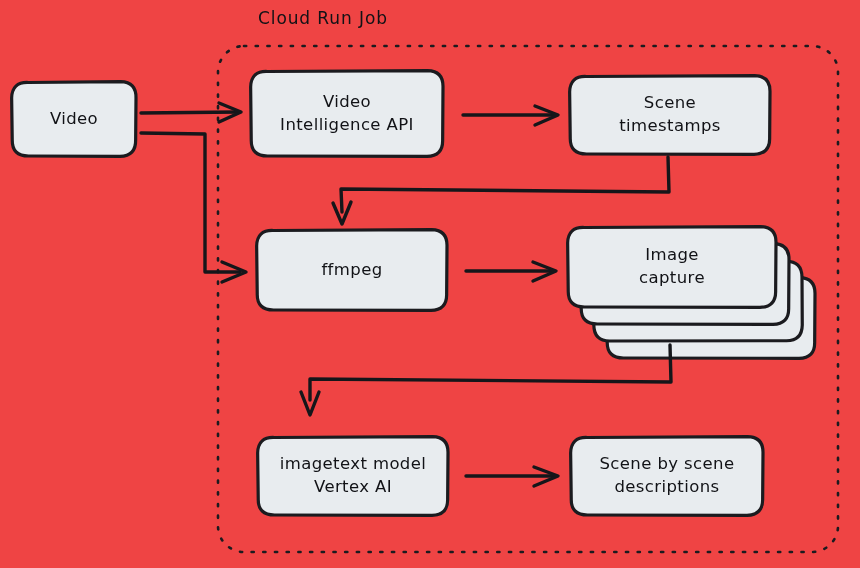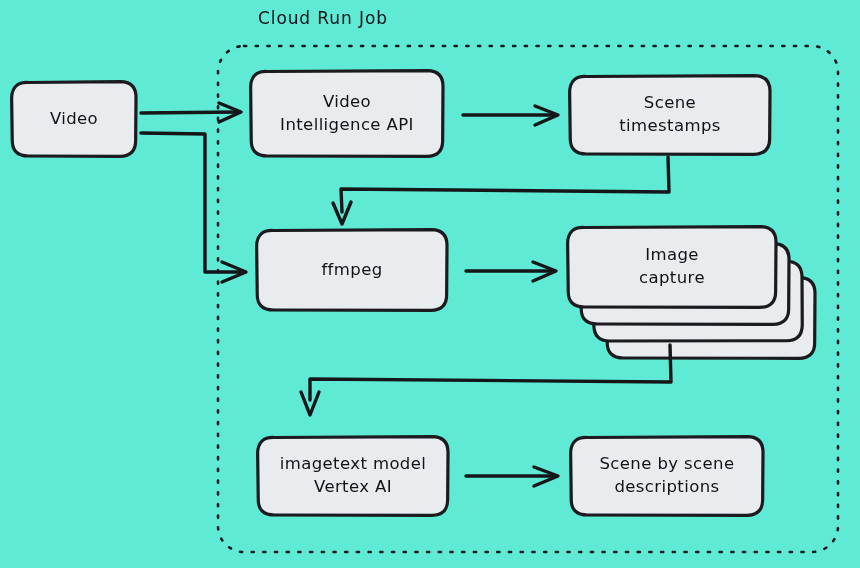--- a/index.html
+++ b/index.html
@@ -4,21 +4,21 @@
 <style>
   html, body {
     margin: 0;
     padding: 0;
     background: #ffffff;
   }
   #canvas {
     position: relative;
     width: 860px;
     height: 568px;
-    background: #5eead4;
+    background: #ef4444;
     overflow: hidden;
     font-family: "DejaVu Sans", sans-serif;
   }
   #diagram-svg {
     position: absolute;
     left: 0;
     top: 0;
     width: 860px;
     height: 568px;
   }

